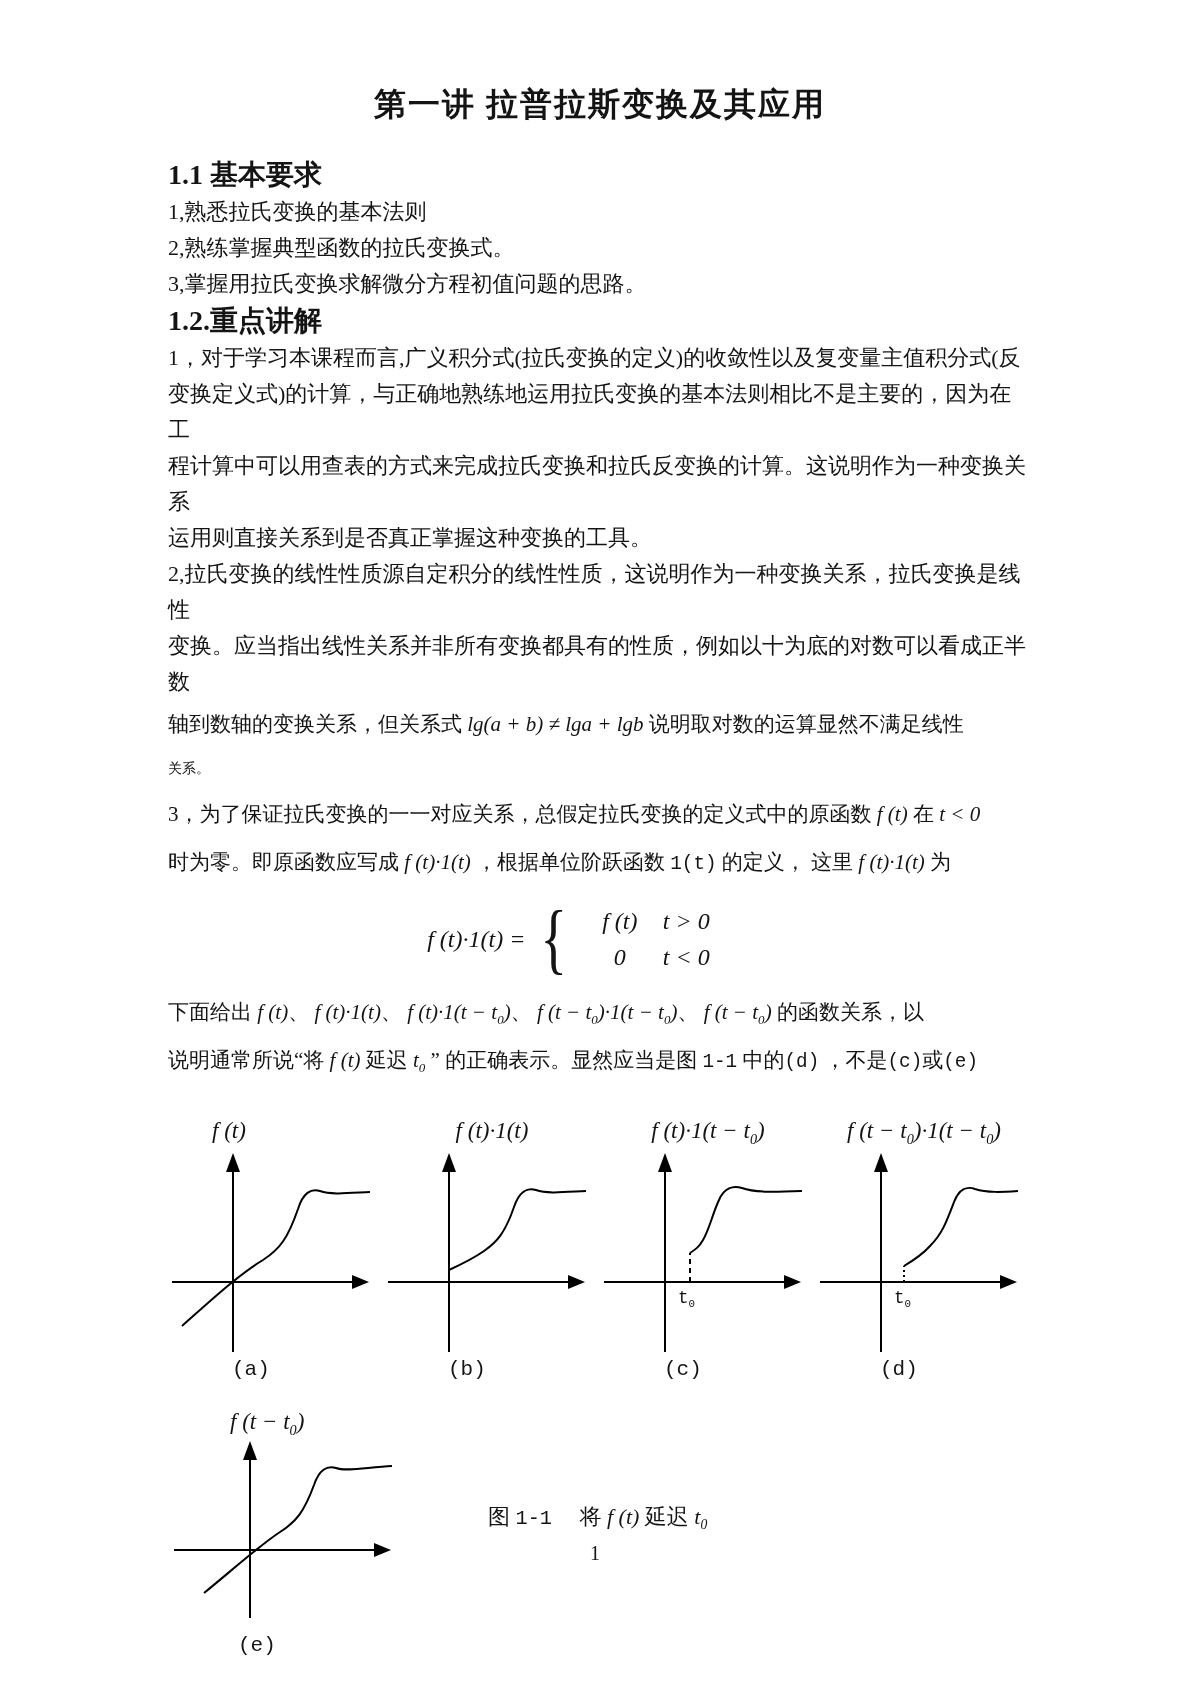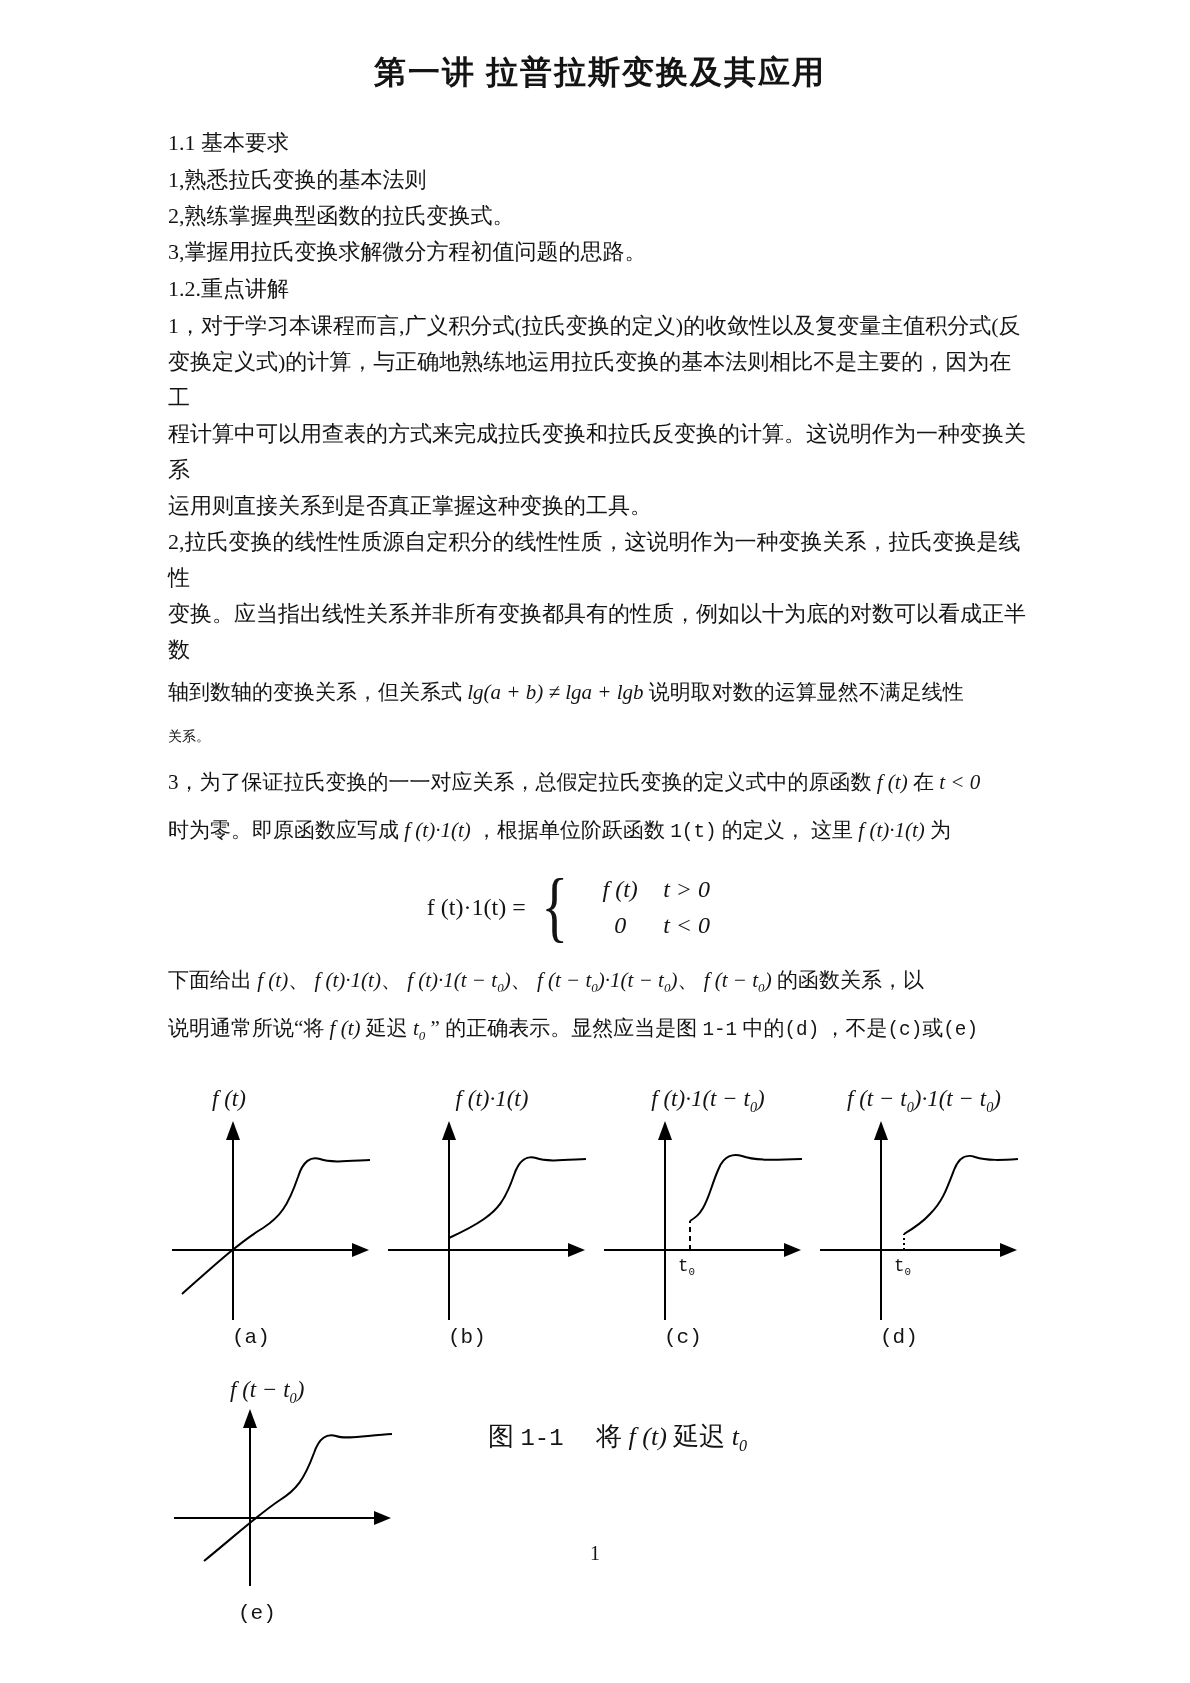--- a/index.html
+++ b/index.html
@@ -4,42 +4,42 @@
 <style>
   html,body { margin:0; padding:0; background:#9e9e9e; }
   .page {
     width:1190px; height:1683px; background:#ffffff; position:relative;
     margin:0 auto; overflow:hidden;
     font-family:"Liberation Serif","DejaVu Serif",serif; color:#141414;
   }
   .content { padding:0 158px 0 168px; }
 
   .doc-title {
-    padding-top:50px; text-align:center;
+    padding-top:82px; text-align:center;
     font-size:32px; font-weight:bold; letter-spacing:2px; line-height:44px;
   }
-  .h-bold { font-size:22px; font-weight:normal; line-height:38px; }
+  .h-bold { font-size:28px; font-weight:bold; line-height:38px; }
   .s11-heading { margin-top:30px; }
   .s12-heading { margin-top:0; }
 
   .ln { font-size:22px; line-height:36px; }
   .ln-wide { font-size:21px; line-height:48px; }
   .ln-wide2 { font-size:14px; line-height:42px; }
 
   .seg-cn  { font-family:"Liberation Serif","DejaVu Serif",serif; }
   .seg-math{ font-family:"Liberation Serif","DejaVu Serif",serif; font-style:italic; }
   .seg-mono{ font-family:"Liberation Mono","DejaVu Sans Mono",monospace; font-size:0.92em; }
   sub { font-size:0.62em; line-height:0; }
 
   
   .formula-row {
     display:flex; justify-content:center; align-items:center;
     margin:8px 40px 6px 0; font-size:24px; height:86px;
   }
-  .f-lhs { margin-right:10px; }
+  .f-lhs { font-style:italic; margin-right:10px; }
   .f-brace {
     font-size:78px; font-weight:300; line-height:80px;
     transform:scaleX(0.72); margin-right:4px;
   }
   .f-rows { display:flex; flex-direction:column; }
   .f-r { display:flex; font-style:italic; line-height:36px; }
   .f-expr { min-width:86px; text-align:center; }
   .f-cond { min-width:70px; }
 
   
@@ -55,21 +55,21 @@
   .t0-label { position:absolute; left:78px; top:140px; font-size:19px; }
   .graph-cap { font-size:21px; padding-left:64px; margin-top:2px; }
 
   .e-row { display:flex; margin-top:16px; }
   .graph-col-e { width:250px; position:relative; }
   .graph-label-e {
     height:38px; display:flex; align-items:flex-end; justify-content:flex-start;
     padding-left:62px; font-size:23px; padding-bottom:0;
   }
   .graph-cap-e { font-size:21px; padding-left:70px; margin-top:14px; }
-  .fig-caption { margin-left:70px; margin-top:54px; font-size:26px; }
+  .fig-caption { margin-left:70px; margin-top:105px; font-size:22px; }
 
   .page-num {
     position:absolute; bottom:118px; left:0; width:100%;
     text-align:center; font-size:20px;
   }
   svg .stroke { stroke:#000; fill:none; stroke-width:2; }
   svg .fillb { fill:#000; stroke:none; }
 </style>
 </head>
 <body>

